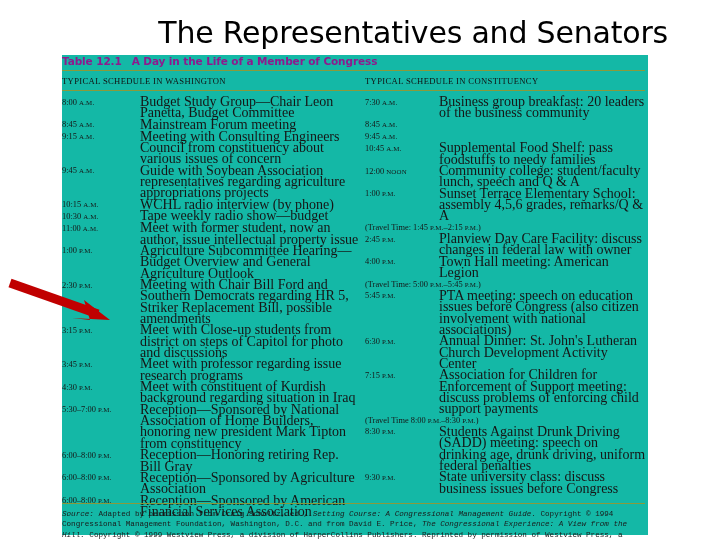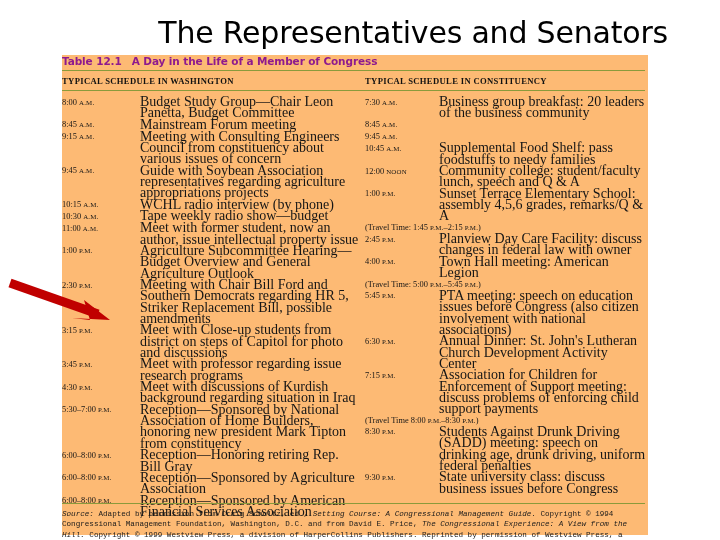--- a/index.html
+++ b/index.html
@@ -36,42 +36,41 @@
     white-space: nowrap;
     margin-left: 24px;
   }
   
   #table-figure {
     position: absolute;
     left: 62px;
     top: 55px;
     width: 586px;
     height: 480px;
-    background: #fdba74;
+    background: #14b8a6;
   }
   #table-caption {
     font-family: "DejaVu Sans", sans-serif;
     font-weight: bold;
     font-size: 10.5px;
     color: #8e1a8e;
     letter-spacing: -0.1px;
     padding-bottom: 3px;
     white-space: nowrap;
   }
   #table-caption .cap-num { margin-right: 10px; }
   .rule {
     height: 0;
     border-top: 1.6px solid #8a9a3b;
     width: 583px;
   }
   .rule.thin { border-top-width: 1.2px; }
   #col-headers {
     display: flex;
     padding: 5px 0 4px 0;
-    font-weight: bold;
   }
   .col-header {
     font-family: "Liberation Serif", serif;
     font-size: 8.6px;
     letter-spacing: 0.35px;
     color: #111111;
     text-transform: uppercase;
   }
   .col-header.left-h { width: 303px; }
   .col-header.right-h { width: 280px; }
@@ -203,21 +202,21 @@
           <div class="entry">
             <div class="entry-time">3:15 <span class="sc">P.M.</span></div>
             <div class="entry-desc">Meet with Close-up students from district on steps of Capitol for photo and discussions</div>
           </div>
           <div class="entry">
             <div class="entry-time">3:45 <span class="sc">P.M.</span></div>
             <div class="entry-desc">Meet with professor regarding issue research programs</div>
           </div>
           <div class="entry">
             <div class="entry-time">4:30 <span class="sc">P.M.</span></div>
-            <div class="entry-desc">Meet with discussions of Kurdish background regarding situation in Iraq</div>
+            <div class="entry-desc">Meet with constituent of Kurdish background regarding situation in Iraq</div>
           </div>
           <div class="entry">
             <div class="entry-time">5:30–7:00 <span class="sc">P.M.</span></div>
             <div class="entry-desc">Reception—Sponsored by National Association of Home Builders, honoring new president Mark Tipton from constituency</div>
           </div>
           <div class="entry">
             <div class="entry-time">6:00–8:00 <span class="sc">P.M.</span></div>
             <div class="entry-desc">Reception—Honoring retiring Rep. Bill Gray</div>
           </div>
           <div class="entry">

